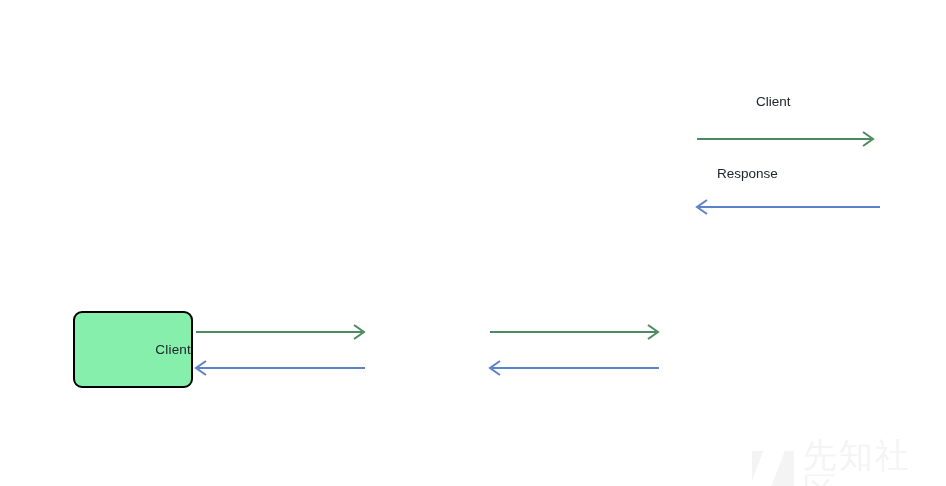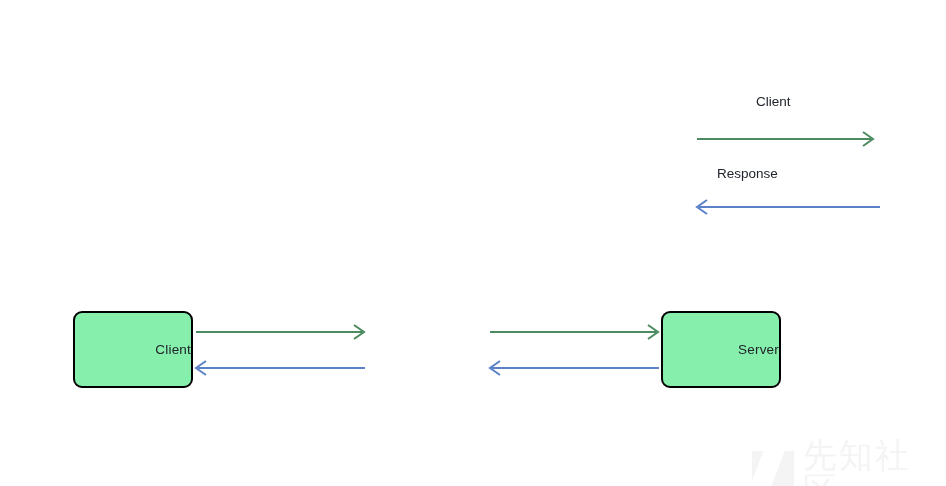--- a/index.html
+++ b/index.html
@@ -144,22 +144,19 @@
   <svg class="arrow-svg" id="arrow-server-burp" style="left:487px; top:360px;" width="176" height="18">
     <line class="arrow-line" x1="172" y1="8" x2="5" y2="8" stroke="#5b82c9"></line>
     <polyline class="arrow-head" points="13,1 3,8 13,15" stroke="#5b82c9"></polyline>
   </svg>
 
   <div class="node" id="node-client">
     <span class="node-label">Client</span>
   </div>
 
 
-  <div class="node" id="node-server">
-    <span class="node-label">Server</span>
-  </div>
 
   <div id="watermark">
     <div id="watermark-logo"></div>
     <div id="watermark-text">先知社区</div>
   </div>
 
 </div>
 
 </body></html>

